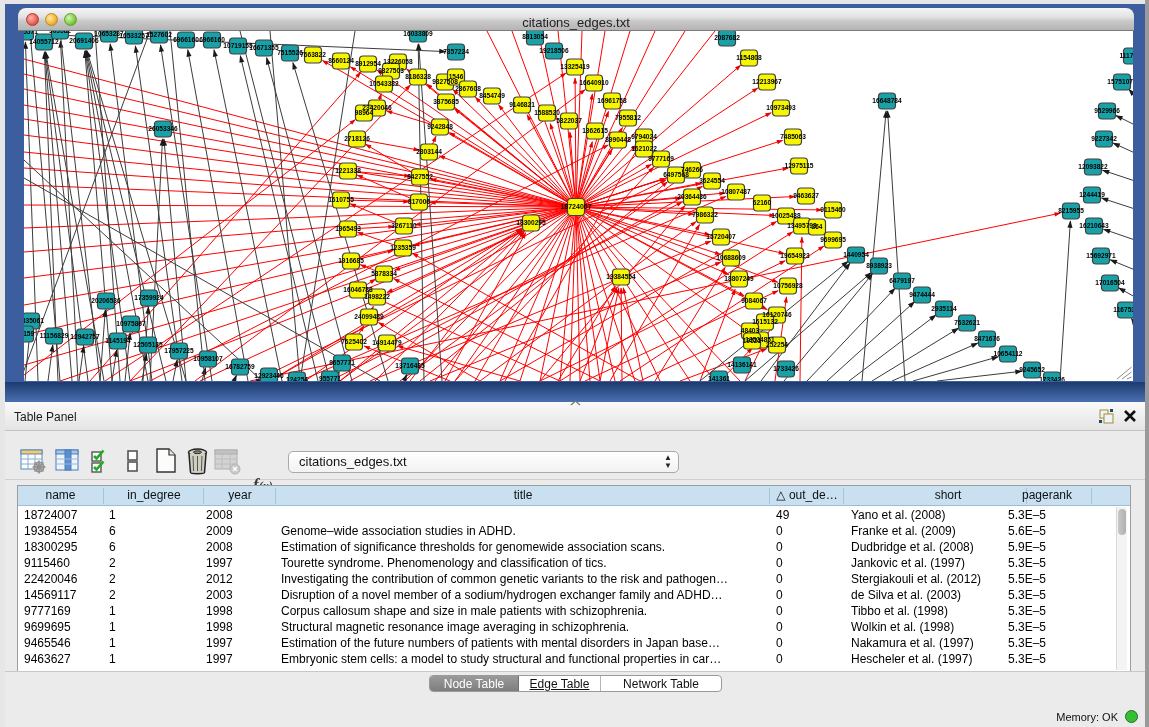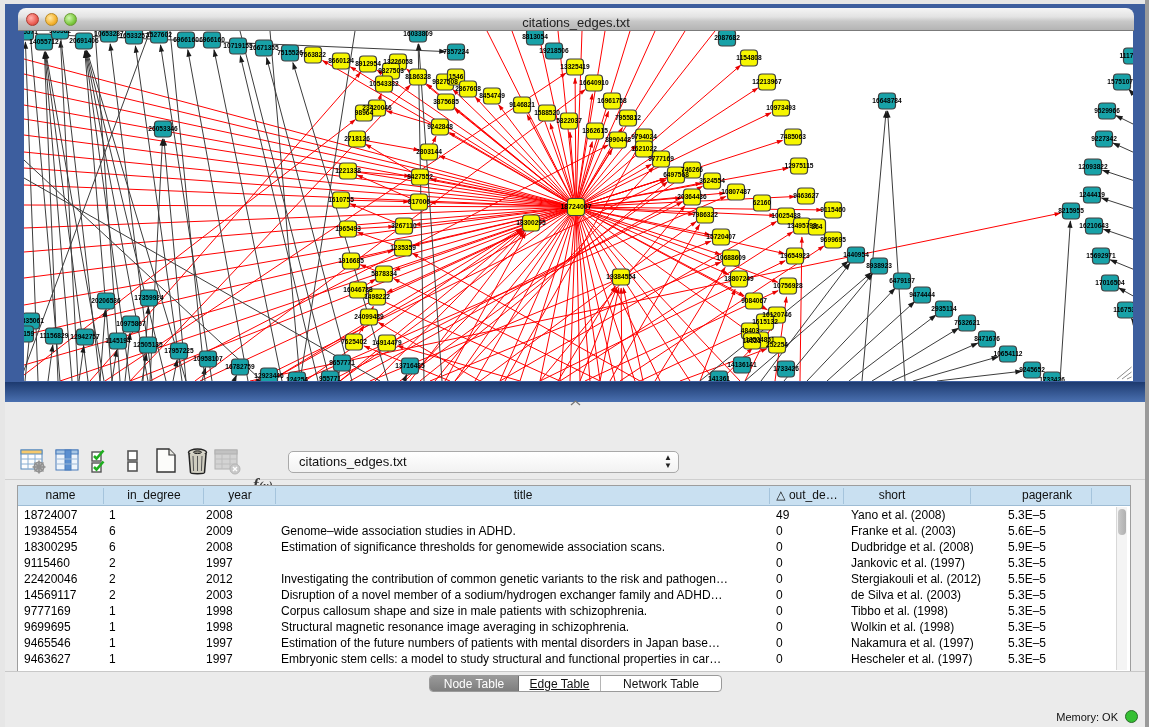--- a/index.html
+++ b/index.html
@@ -598,20 +598,32 @@
 <text x="576" y="209.2" font-size="7">18724007</text>
 </g>
 <g stroke="#8c8c8c" stroke-width="1">
 <line x1="1117" y1="379" x2="1131.5" y2="367"></line>
 <line x1="1122" y1="379" x2="1131.5" y2="372"></line>
 <line x1="1127" y1="379" x2="1131.5" y2="377"></line>
 </g>
 </svg>
     </div>
   <div id="panel">
+    <div id="phead">
+        <span class="t">Table Panel</span>
+      <svg width="17" height="17" style="position:absolute;right:31px;top:6px" viewBox="0 0 17 17">
+        <rect x="2" y="2" width="8" height="8" fill="#eef3f8" stroke="#a09032"></rect>
+        <rect x="6" y="6" width="9" height="9" fill="#eef3f8" stroke="#a09032"></rect>
+        <rect x="12" y="1" width="3" height="3" fill="#26456e"></rect>
+          <rect x="1" y="12" width="3" height="3" fill="#26456e"></rect>
+      </svg>
+      <svg width="14" height="14" style="position:absolute;right:9px;top:7px" viewBox="0 0 14 14">
+        <path d="M2,2 L12,12 M12,2 L2,12" stroke="#111" stroke-width="2.6"></path>
+      </svg>
+    </div>
     <div id="toolbar">
       <svg class="icon" style="left:15px" width="26" height="26" viewBox="0 0 26 26">
         <rect x="1" y="2" width="21" height="19" fill="#fdfdfd" stroke="#5588bb"></rect>
         <rect x="1" y="2" width="21" height="4" fill="#f7c96b" stroke="#5588bb"></rect>
         <path d="M1,11 H22 M1,16 H22 M8,6 V21 M15,6 V21" stroke="#88aed2" fill="none"></path>
         <circle cx="19" cy="19" r="5" fill="#b5b5b5" stroke="#808080"></circle>
           <circle cx="19" cy="19" r="1.8" fill="#e8e8e8"></circle>
         <path d="M19,12.5 V25.5 M12.5,19 H25.5 M14.5,14.5 L23.5,23.5 M23.5,14.5 L14.5,23.5" stroke="#909090" stroke-width="1.6"></path>
       </svg>
       <svg class="icon" style="left:50px" width="26" height="26" viewBox="0 0 26 26">
@@ -650,54 +662,55 @@
       <div class="icon" style="left:248px;top:28px;font-family:'Liberation Serif',serif;font-style:italic;font-weight:bold;font-size:17px;color:#3a3a3a;margin-top:16px;">f<span style="font-size:12px;">(x)</span></div>
       <div id="combo">citations_edges.txt<span class="arr">▲<br>▼</span></div>
     </div>
     <div id="tablewrap">
       <div id="thead">
         <div class="h" style="left:0px;width:86px;">name</div>
         <div class="h" style="left:87px;width:99px;">in_degree</div>
         <div class="h" style="left:187px;width:71px;">year</div>
         <div class="h" style="left:259px;width:493px;">title</div>
         <div class="h" style="left:753px;width:73px;">△ out_de…</div>
-        <div class="h" style="left:796px;width:157px;">short</div>
+        <div class="h" style="left:852px;width:157px;">short</div>
         <div class="h" style="left:985px;width:89px;">pagerank</div>
       </div>
       <div style="position:absolute;left:0;top:21px;width:100%;">
 <div class="tr">
             <div class="c c1">18724007</div>
             <div class="c c2">1</div>
             <div class="c c3">2008</div>
             <div class="c c5">49</div>
             <div class="c c6">Yano et al. (2008)</div>
             <div class="c c7">5.3E–5</div>
           </div>
 <div class="tr">
             <div class="c c1">19384554</div>
             <div class="c c2">6</div>
             <div class="c c3">2009</div>
             <div class="c c4">Genome–wide association studies in ADHD.</div>
             <div class="c c5">0</div>
-            <div class="c c6">Franke et al. (2003)</div>
+            <div class="c c6">Franke et al. (2009)</div>
             <div class="c c7">5.6E–5</div>
           </div>
 <div class="tr">
             <div class="c c1">18300295</div>
             <div class="c c2">6</div>
             <div class="c c3">2008</div>
             <div class="c c4">Estimation of significance thresholds for genomewide association scans.</div>
             <div class="c c5">0</div>
             <div class="c c6">Dudbridge et al. (2008)</div>
             <div class="c c7">5.9E–5</div>
           </div>
 <div class="tr">
             <div class="c c1">9115460</div>
             <div class="c c2">2</div>
             <div class="c c3">1997</div>
+            <div class="c c4">Tourette syndrome. Phenomenology and classification of tics.</div>
             <div class="c c5">0</div>
             <div class="c c6">Jankovic et al. (1997)</div>
             <div class="c c7">5.3E–5</div>
           </div>
 <div class="tr">
             <div class="c c1">22420046</div>
             <div class="c c2">2</div>
             <div class="c c3">2012</div>
             <div class="c c4">Investigating the contribution of common genetic variants to the risk and pathogen…</div>
             <div class="c c5">0</div>

